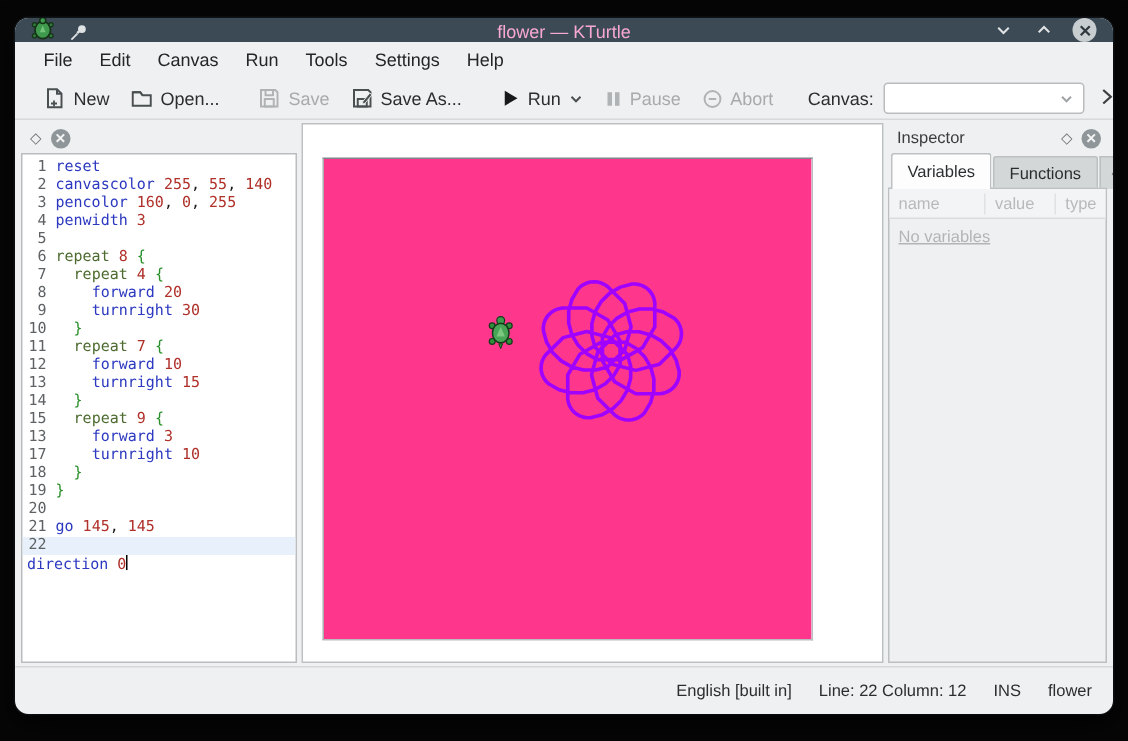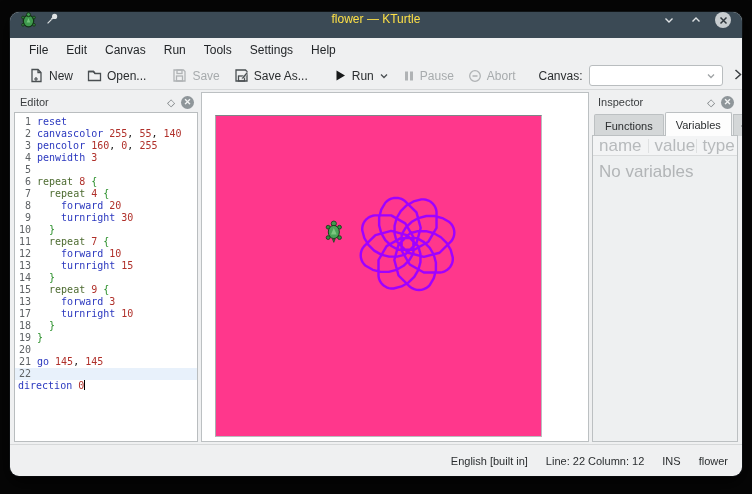--- a/index.html
+++ b/index.html
@@ -7,22 +7,22 @@
 
   .window {
     position:absolute; left:10px; top:12px; width:732px; height:464px;
     background:#eff0f1; border-radius:9px; overflow:hidden;
     box-shadow:0 6px 18px rgba(0,0,0,0.85), 0 0 0 1px #15191c;
     display:flex; flex-direction:column;
   }
 
   
   .titlebar {
-    height:26px; background:#3b4a55; display:flex; align-items:flex-start;
-    color:#fde047; font-size:12px; position:relative; flex:0 0 auto;
+    height:16px; background:#3b4a55; display:flex; align-items:flex-end;
+    color:#f9a8d4; font-size:12px; position:relative; flex:0 0 auto;
   }
   .titlebar .app-icon { margin-left:10px; width:17px; height:17px; }
   .titlebar .pin { margin-left:9px; width:13px; height:13px; opacity:.95; }
   .titlebar .title { position:absolute; left:0; right:0; text-align:center; pointer-events:none; }
   .tb-controls { margin-left:auto; display:flex; align-items:center; gap:11px; padding-right:11px; z-index:2; }
   .tb-btn { width:16px; height:16px; display:flex; align-items:center; justify-content:center; }
   .tb-close { width:16px; height:16px; background:#c8cdd0; border-radius:50%; display:flex; align-items:center; justify-content:center; }
 
   
   .menubar { height:24px; display:flex; align-items:center; padding-left:10px; font-size:12px; color:#232629; flex:0 0 auto; }
@@ -71,25 +71,25 @@
   .canvas-view { flex:1; background:#ffffff; border:1px solid #bcc0c2; position:relative; }
   .kcanvas { position:absolute; left:13px; top:22px; width:327px; height:322px; border-top:1px solid #7e8487; border-left:1px solid #a9adaf; border-right:1px solid #b9bdbf; border-bottom:1px solid #b9bdbf; }
   .kcanvas svg { display:block; }
 
   
   .inspector-dock { width:146px; flex:0 0 auto; }
   .tabbar { display:flex; align-items:flex-end; height:24px; flex:0 0 auto; padding-left:2px; }
   .tab { font-size:11px; padding:0 10px; height:22px; line-height:22px; border:1px solid #bcc0c2; border-bottom:none; border-radius:2px 2px 0 0; background:#d4d7d8; color:#2b2e30; margin-right:1px; }
   .tab.active { background:#fdfdfd; height:24px; line-height:24px; position:relative; z-index:2; }
   .tab-filler { flex:1; height:22px; background:#d4d7d8; border:1px solid #bcc0c2; border-bottom:none; display:flex; align-items:center; justify-content:flex-end; gap:8px; padding:0 6px; color:#6f7477; font-size:10px; }
-  .inspector-table { flex:1; background:#eef0f1; border:1px solid #bcc0c2; margin-top:-1px; display:flex; flex-direction:column; font-size:17px; }
+  .inspector-table { flex:1; background:#eef0f1; border:1px solid #bcc0c2; margin-top:-1px; display:flex; flex-direction:column; font-size:11px; }
   .tbl-head { display:flex; height:20px; background:#f3f4f5; border-bottom:1px solid #dadcdd; color:#b7babc; align-items:center; }
   .tbl-head .col { padding:0 6px; border-right:1px solid #dfe1e2; height:14px; line-height:14px; }
   .col-name { width:66px; } .col-value { width:48px; } .col-type { flex:1; border-right:none !important; }
-  .tbl-empty { color:#b2b5b7; padding:6px 6px; }
+  .tbl-empty { color:#b2b5b7; padding:6px 6px;text-decoration:underline; }
 
   
   .statusbar { height:32px; border-top:1px solid #d6d8d9; display:flex; align-items:center; justify-content:flex-end; gap:18px; font-size:11px; color:#2b2e30; padding-right:14px; flex:0 0 auto; }
 
   .icon-stroke { stroke:#4a4f52; fill:none; stroke-width:1.3; }
   .disabled .icon-stroke { stroke:#b0b3b5; }
 </style>
 </head>
 <body>
 
@@ -211,21 +211,20 @@
       <svg width="13" height="13" viewBox="0 0 13 13">
           <polyline points="4.5,2 9.5,6.5 4.5,11" fill="none" stroke="#3c4043" stroke-width="1.5"></polyline>
         </svg>
     </div>
   </div>
 
   <div class="main">
 
     <div class="dock editor-dock">
       <div class="dock-header">
-        <span class="dock-title">Editor</span>
         <span class="float-btn">◇</span>
         <span class="close-dock">✕</span>
       </div>
       <div class="editor-area" id="editor-area">
           <div class="code-line"><span class="gutter">1</span><span class="code-text"><span class="tk-kw">reset</span></span></div>
           <div class="code-line"><span class="gutter">2</span><span class="code-text"><span class="tk-kw">canvascolor</span><span class="tk-pl"> </span><span class="tk-num">255</span><span class="tk-pl">, </span><span class="tk-num">55</span><span class="tk-pl">, </span><span class="tk-num">140</span></span></div>
           <div class="code-line"><span class="gutter">3</span><span class="code-text"><span class="tk-kw">pencolor</span><span class="tk-pl"> </span><span class="tk-num">160</span><span class="tk-pl">, </span><span class="tk-num">0</span><span class="tk-pl">, </span><span class="tk-num">255</span></span></div>
           <div class="code-line"><span class="gutter">4</span><span class="code-text"><span class="tk-kw">penwidth</span><span class="tk-pl"> </span><span class="tk-num">3</span></span></div>
           <div class="code-line"><span class="gutter">5</span><span class="code-text"></span></div>
           <div class="code-line"><span class="gutter">6</span><span class="code-text"><span class="tk-ctl">repeat</span><span class="tk-pl"> </span><span class="tk-num">8</span><span class="tk-pl"> </span><span class="tk-br">{</span></span></div>
@@ -269,22 +268,22 @@
       </div>
     </div>
 
     <div class="dock inspector-dock">
       <div class="dock-header">
         <span class="dock-title">Inspector</span>
         <span class="float-btn">◇</span>
         <span class="close-dock">✕</span>
       </div>
       <div class="tabbar">
+        <span class="tab active">Variables</span>
         <span class="tab">Functions</span>
-        <span class="tab active">Variables</span>
         <span class="tab-filler">
           <svg width="8" height="10" viewBox="0 0 8 10">
               <polyline points="5.5,1.5 2,5 5.5,8.5" fill="none" stroke="#6f7477" stroke-width="1.3"></polyline>
             </svg>
           <svg width="8" height="10" viewBox="0 0 8 10">
               <polyline points="2.5,1.5 6,5 2.5,8.5" fill="none" stroke="#6f7477" stroke-width="1.3"></polyline>
             </svg>
         </span>
       </div>
       <div class="inspector-table">

